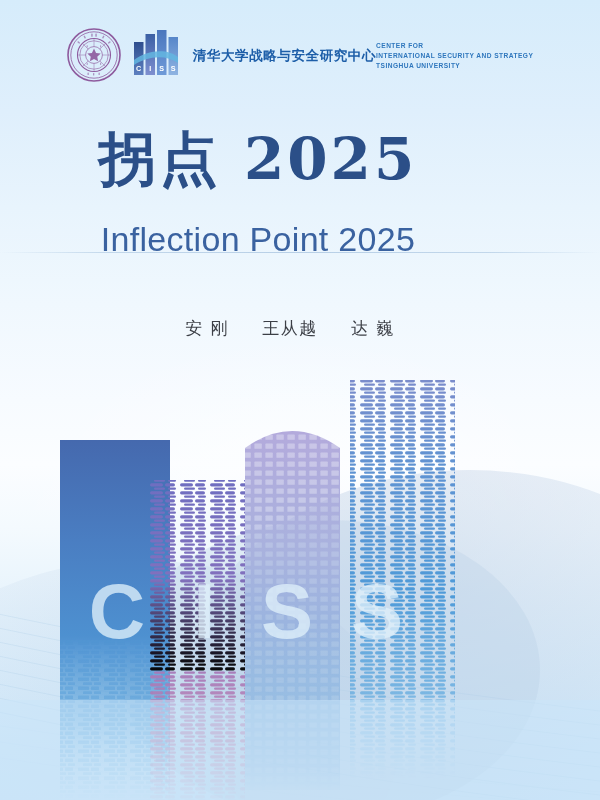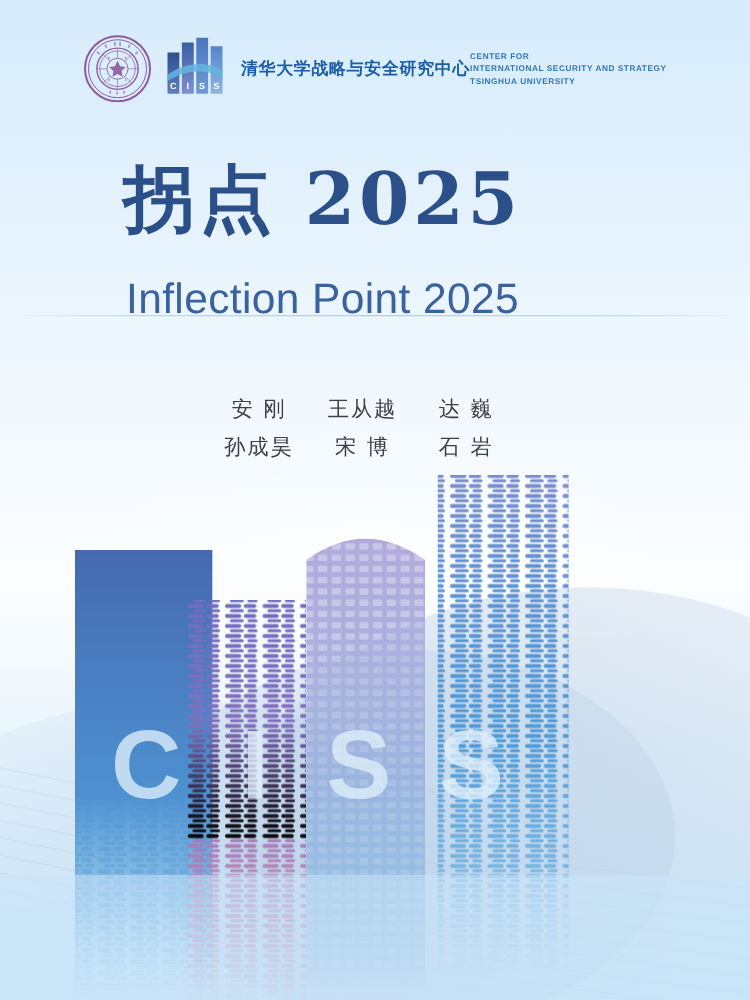--- a/index.html
+++ b/index.html
@@ -323,25 +323,20 @@
   </div>
 
   <div class="divider"></div>
 
   <div class="authors">
     <div class="author-row">
       <span class="author-name">安 刚</span>
       <span class="author-name">王从越</span>
       <span class="author-name">达 巍</span>
     </div>
-    <div class="author-row">
-      <span class="author-name">孙成昊</span>
-      <span class="author-name">宋 博</span>
-      <span class="author-name">石 岩</span>
-    </div>
   </div>
 
   <svg class="skyline" viewBox="0 0 600 430">
     <defs>
 
       <linearGradient id="gLeft" x1="0" y1="0" x2="0" y2="1">
         <stop offset="0%" stop-color="#4569ae"></stop>
         <stop offset="28%" stop-color="#4a7ec2"></stop>
         <stop offset="58%" stop-color="#4e93d2"></stop>
         <stop offset="82%" stop-color="#59a5dc"></stop>

